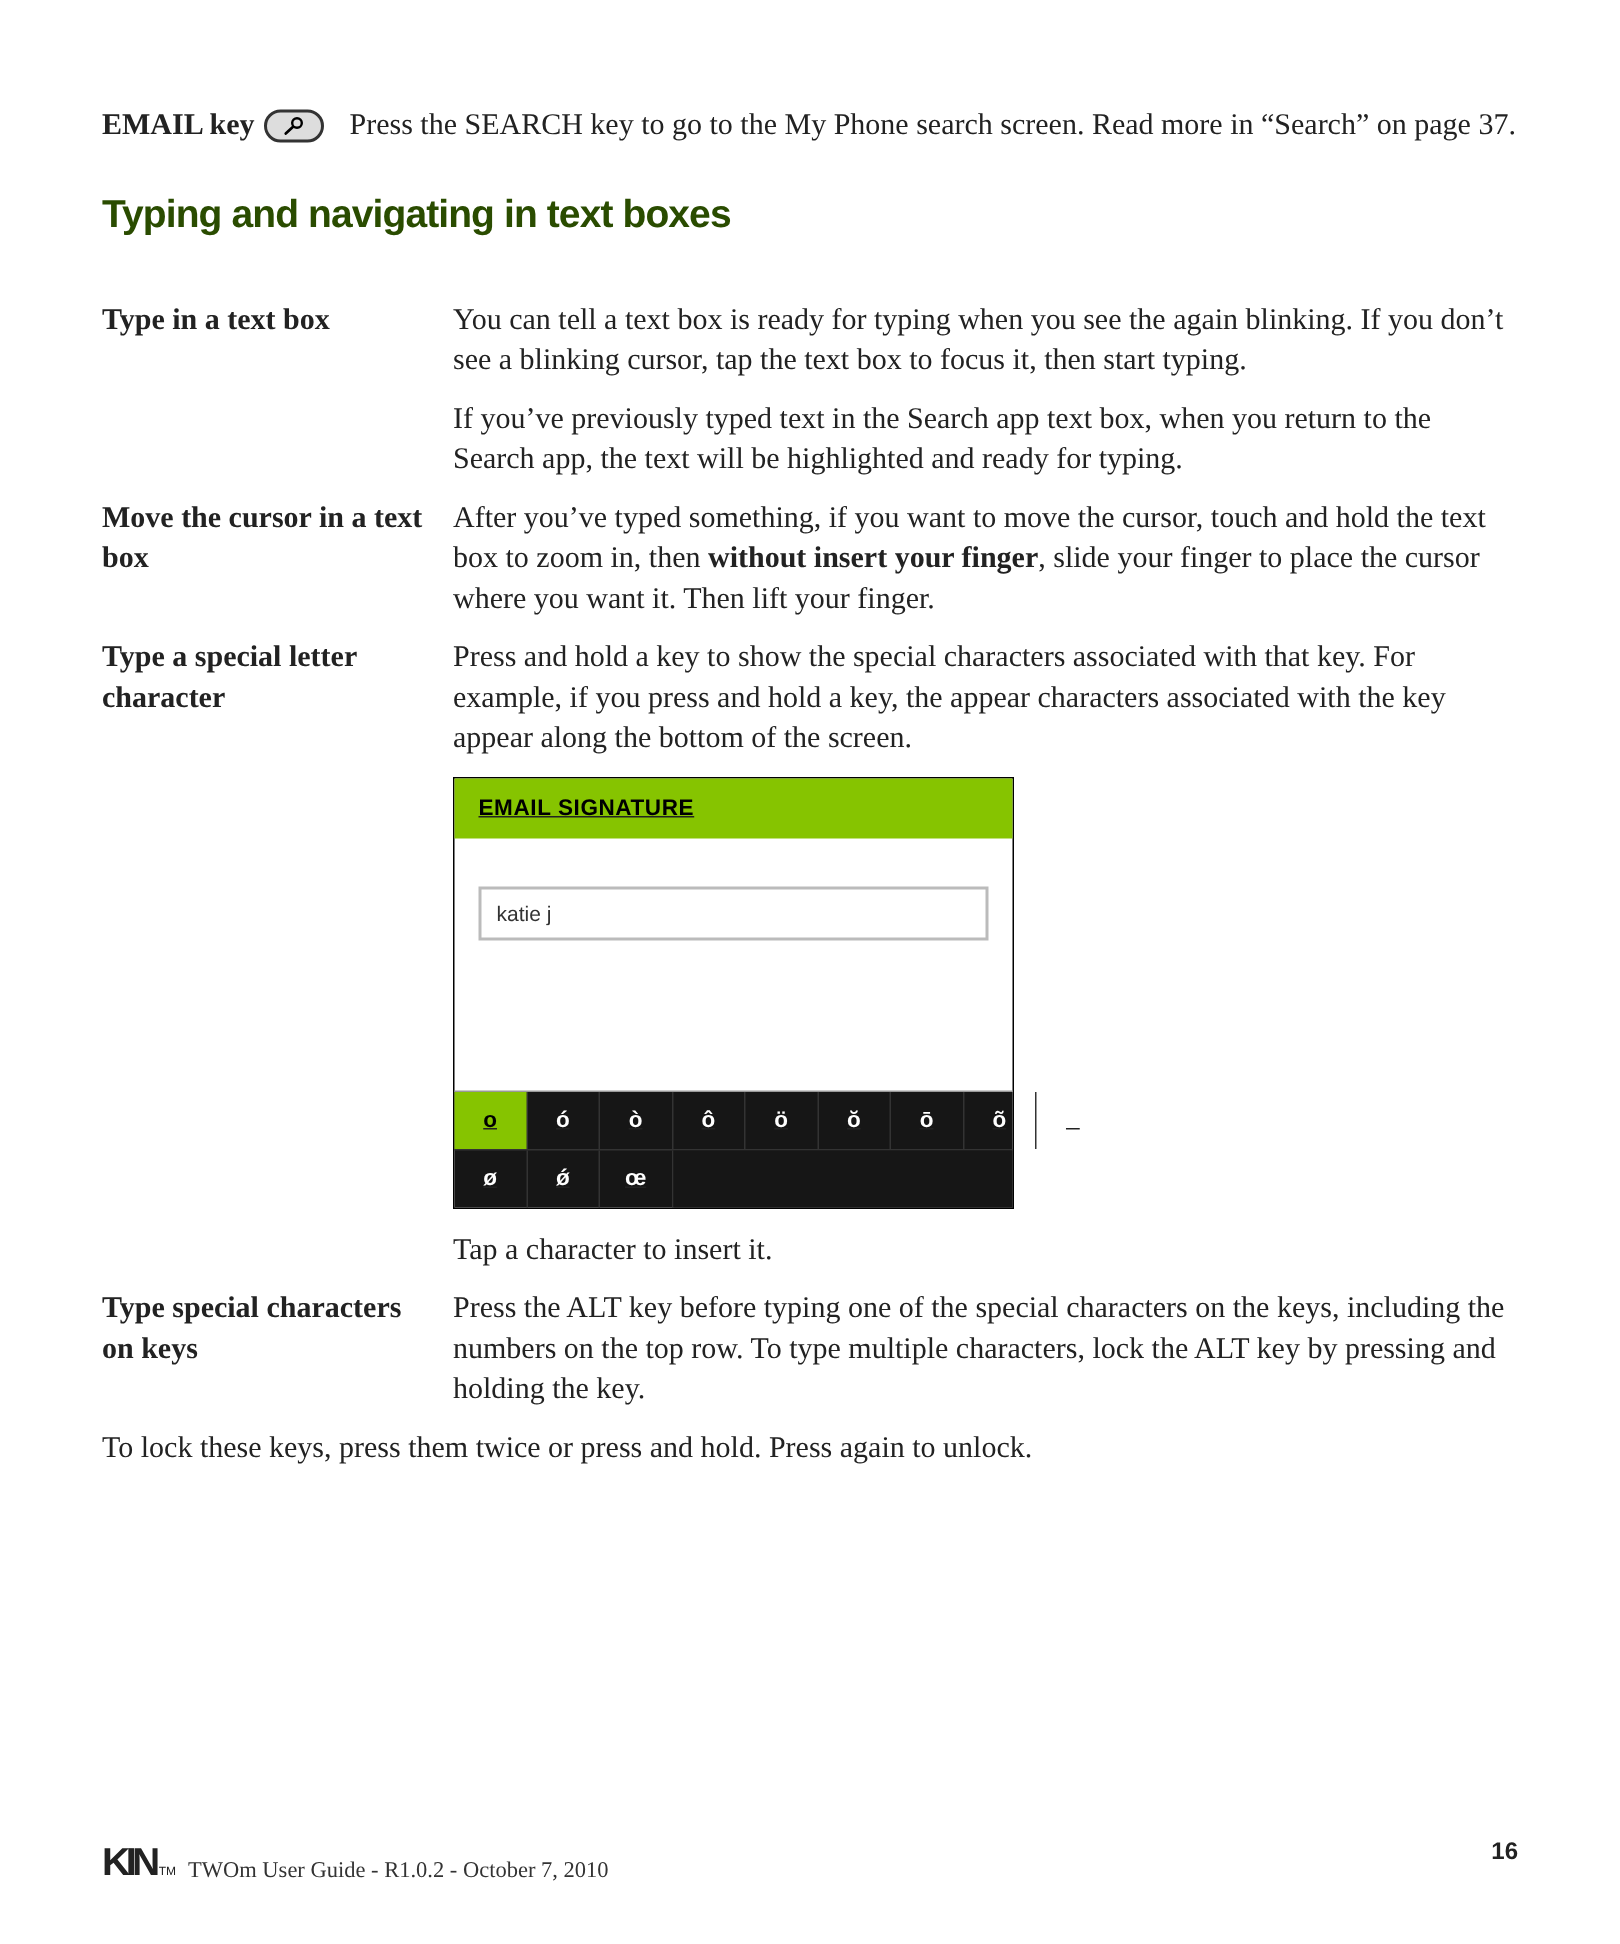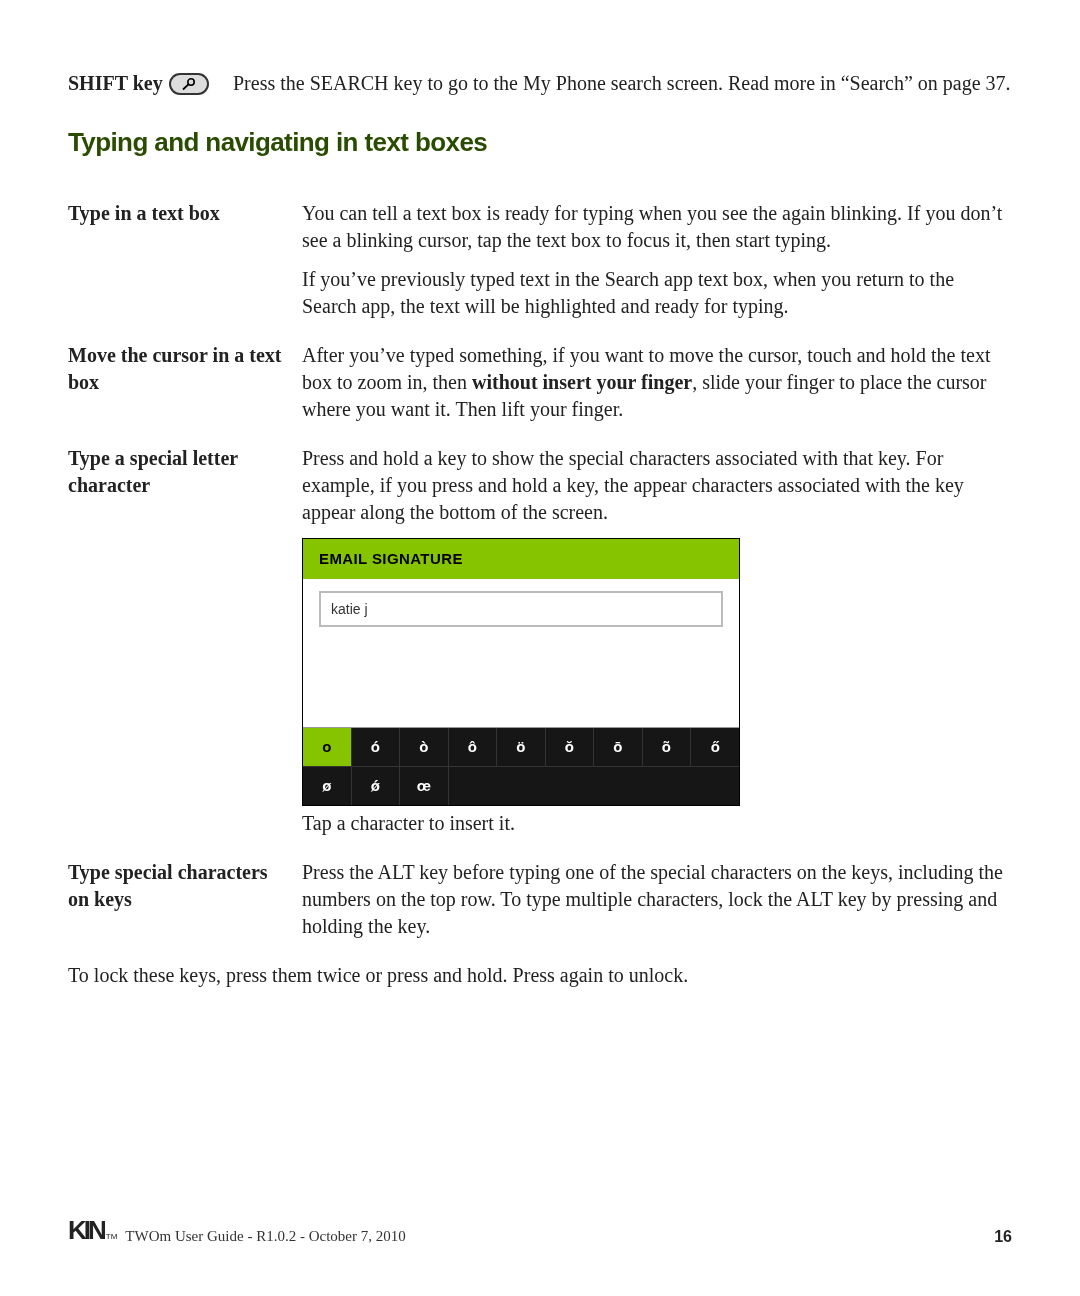--- a/index.html
+++ b/index.html
@@ -48,50 +48,51 @@
     font-family: Arial, Helvetica, sans-serif;
     font-weight: 700;
     color: #2a4c00;
     letter-spacing: -0.6px;
     font-size: 26px;
     margin-bottom: 40px;
     font-stretch: condensed;
   }
 
   
-  .defs { display: flex; flex-direction: column; gap: 22px; }
+  .defs { display: flex; flex-direction: column; gap: 12px; }
   .def  { display: flex; align-items: flex-start; gap: 0; }
   .def-term {
     flex: 0 0 234px;
     font-weight: bold;
     padding-right: 10px;
   }
   .def-body { flex: 1; }
   .def-body .para { margin-bottom: 12px; }
   .def-body .para:last-child { margin-bottom: 0; }
   .strong { font-weight: bold; }
 
   
   .phonefig {
-    width: 438px;
+    width: 374px;
     border: 1px solid #000;
-    margin: 12px 0 4px 0;
+    margin: 12px 0 14px 0;
     background: #fff;
+    text-decoration: underline;
   }
   .phonefig-header {
     background: #86c400;
     padding: 10px 16px;
     font-family: Arial, Helvetica, sans-serif;
     font-weight: 800;
     font-size: 15px;
     letter-spacing: 0.4px;
     color: #000;
   }
   .phonefig-inputwrap {
-    padding: 12px 16px 4px 16px;
+    padding: 32px 16px 4px 16px;
   }
   .phonefig-input {
     width: 100%;
     border: 2px solid #bbb;
     background: #fff;
     padding: 8px 10px;
     font-family: Arial, Helvetica, sans-serif;
     font-size: 14px;
     color: #333;
   }
@@ -126,23 +127,22 @@
   .phonefig-fill {
     flex: 1;
     background: #161616;
   }
 
   
   .footer {
     position: absolute;
     left: 68px;
     right: 68px;
-    bottom: 48px;
-    display: flex;
-    align-items: flex-end;
+    bottom: 37px;
+    display: flex;
     justify-content: space-between;
     font-size: 15px;
   }
   .footer-left {
     display: flex;
     align-items: flex-end;
     gap: 8px;
   }
   .kin-logo {
     display: inline-block;
@@ -165,21 +165,21 @@
     font-family: Arial, Helvetica, sans-serif;
     font-weight: 700;
     font-size: 16px;
   }
 </style>
 </head>
 <body>
 
 <div class="intro-row">
   <div class="intro-left">
-    <span class="intro-left-label">SHIFT key</span>
+    <span class="intro-left-label">EMAIL key</span>
     <span class="key-icon">
       <svg width="16" height="14" viewBox="0 0 16 14">
         <circle cx="10" cy="5" r="3.2" fill="none" stroke="#000" stroke-width="1.6"></circle>
         <line x1="7.2" y1="7.6" x2="2.5" y2="12" stroke="#000" stroke-width="1.8" stroke-linecap="round"></line>
       </svg>
     </span>
   </div>
   <div class="intro-body">Press the SEARCH key to go to the My Phone search screen. Read more in “Search” on page 37.</div>
 </div>
 

